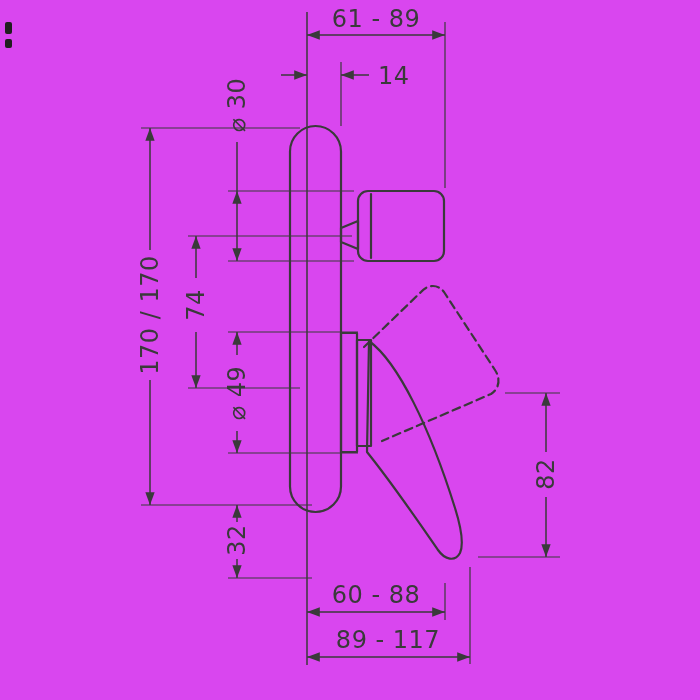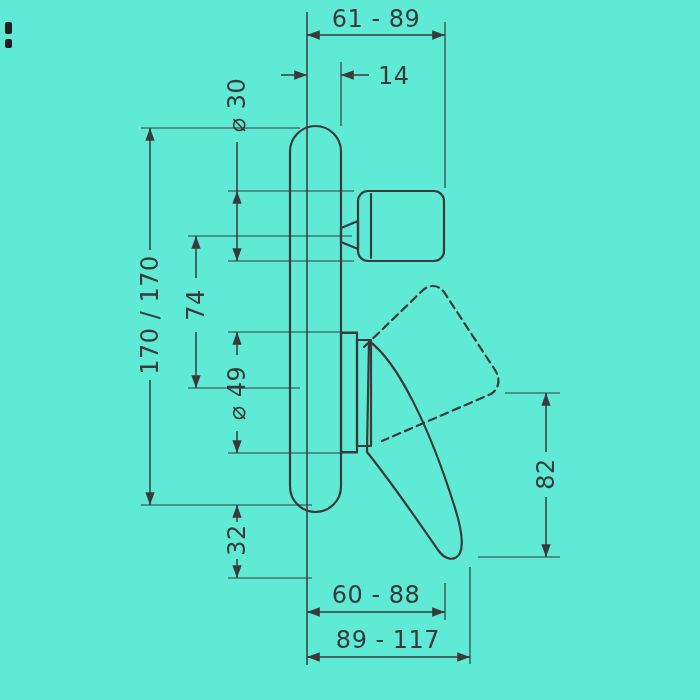--- a/index.html
+++ b/index.html
@@ -4,21 +4,21 @@
 <style>
   html, body {
     margin: 0;
     padding: 0;
     background: #ffffff;
   }
   #stage {
     position: relative;
     width: 700px;
     height: 700px;
-    background: #5eead4;
+    background: #d946ef;
     overflow: hidden;
     font-family: "DejaVu Sans", sans-serif;
   }
   svg { display: block; }
   .obj {
     fill: none;
     stroke: #3a3a3a;
     stroke-width: 2.2;
     stroke-linejoin: round;
     stroke-linecap: round;

